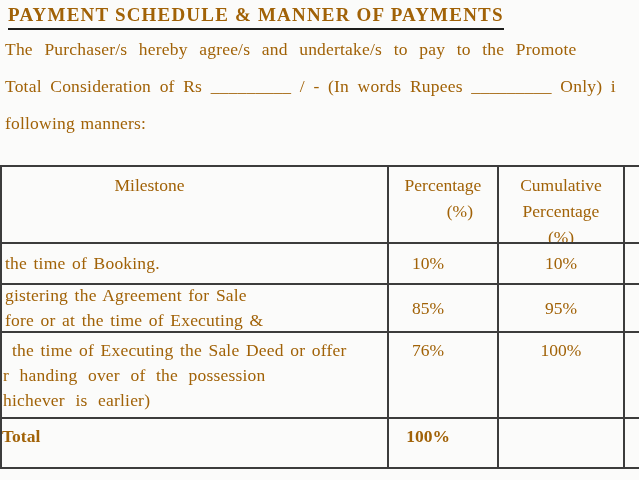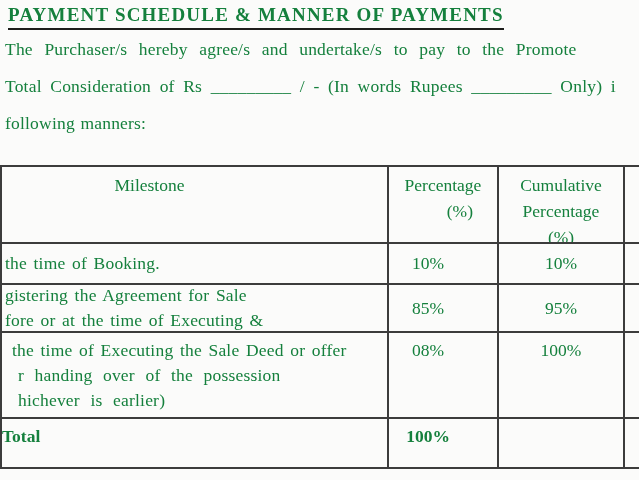--- a/index.html
+++ b/index.html
@@ -2,21 +2,21 @@
 <html><head>
 <meta charset="utf-8">
 <style>
   html,body{margin:0;padding:0;}
   #page{
     position:relative;
     width:639px;height:480px;
     overflow:hidden;
     background:#fbfbfa;
     font-family:"Liberation Serif","DejaVu Serif",serif;
-    color:#15803d;
+    color:#a16207;
   }
   
   .doc-title{
     position:absolute;left:8px;top:4px;
     font-size:19px;font-weight:bold;
     letter-spacing:1.2px;
     border-bottom:2px solid #1d1d1b;
     padding-bottom:2px;
     white-space:nowrap;
   }
@@ -53,21 +53,21 @@
   }
   .cell.top{justify-content:flex-start;padding-top:5px;}
   .cell.mid{justify-content:center;}
   .hdr{font-weight:normal;line-height:26px;}
   .hdr-milestone{text-align:center;padding-right:90px;}
   .hdr-pct-l1{text-align:center;}
   .hdr-pct-l2{text-align:right;padding-right:24px;}
   .hdr-cum{text-align:center;}
   .ms{padding-left:3px;letter-spacing:.2px;word-spacing:2px;white-space:nowrap;}
   .ms-indent{padding-left:10px;}
-  .ms-wide{word-spacing:6px;padding-left:16px;}
+  .ms-wide{word-spacing:6px;padding-left:1px;}
   .val-pct{text-align:center;padding-right:30px;}
   .val-cum{text-align:center;}
   .total-label{font-weight:bold;padding-right:140px;}
   .total-val{font-weight:bold;}
 </style>
 </head>
 <body>
 
 <div id="page">
 
@@ -115,21 +115,21 @@
       <span class="val-cum">95%</span>
     </div>
     <div class="cell mid"></div>
 
     <div class="cell top">
       <span class="ms ms-indent">the time of Executing the Sale Deed or offer</span>
       <span class="ms ms-wide">r handing over of the possession</span>
       <span class="ms ms-wide">hichever is earlier)</span>
     </div>
     <div class="cell top">
-      <span class="val-pct">08%</span>
+      <span class="val-pct">76%</span>
     </div>
     <div class="cell top">
       <span class="val-cum">100%</span>
     </div>
     <div class="cell top"></div>
 
     <div class="cell top">
       <span class="total-label">Total</span>
     </div>
     <div class="cell top">

